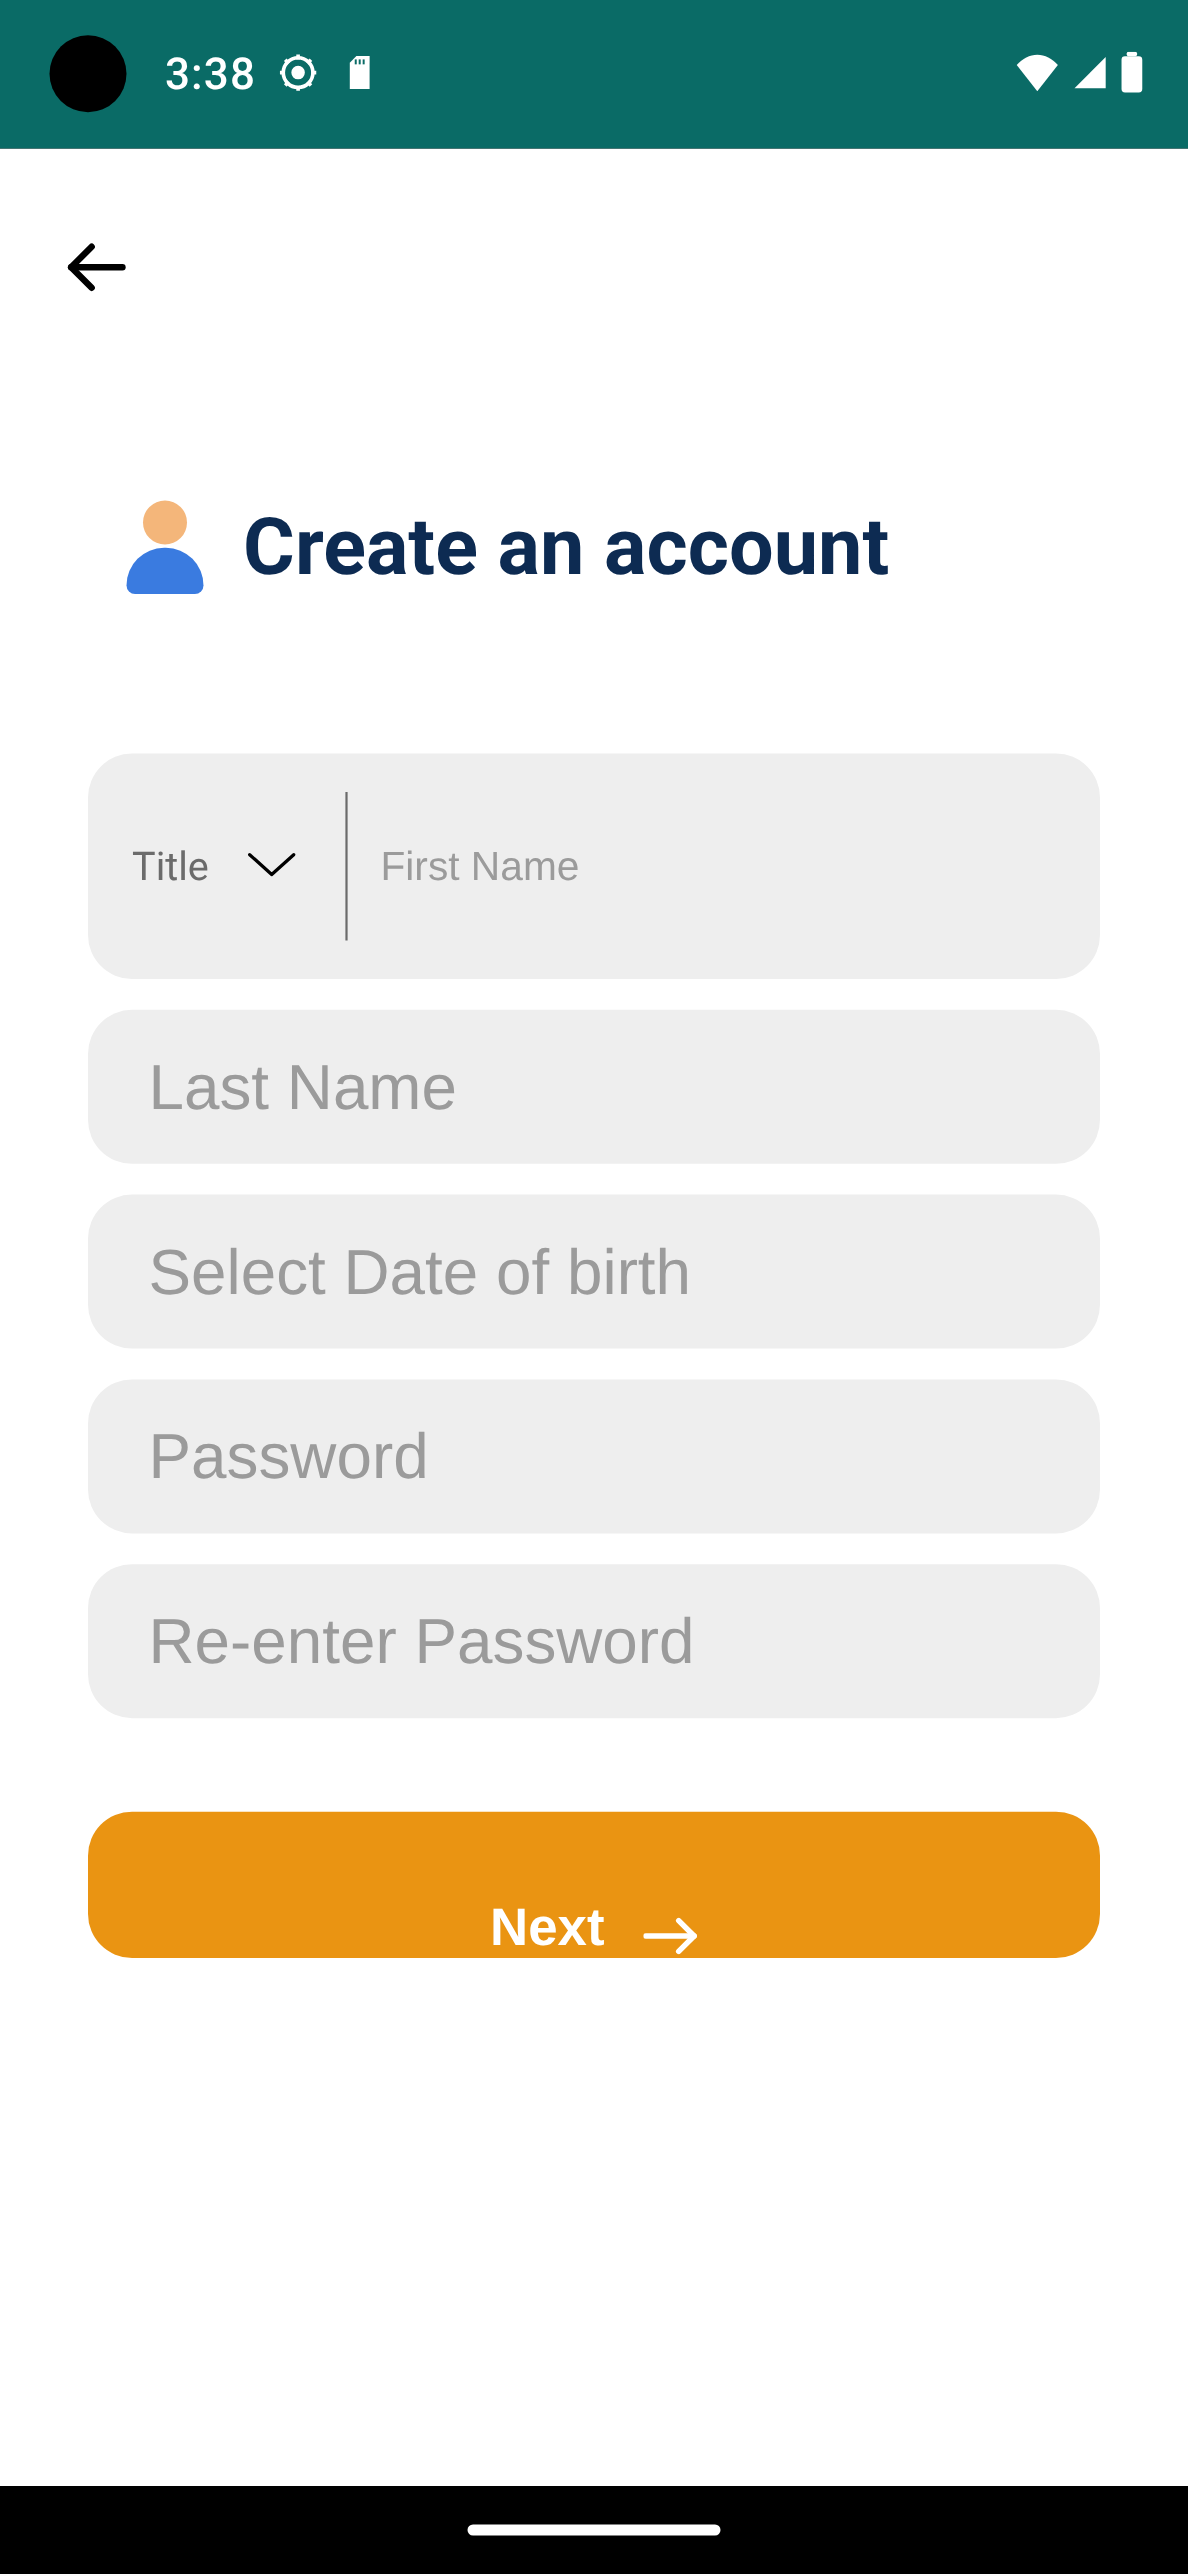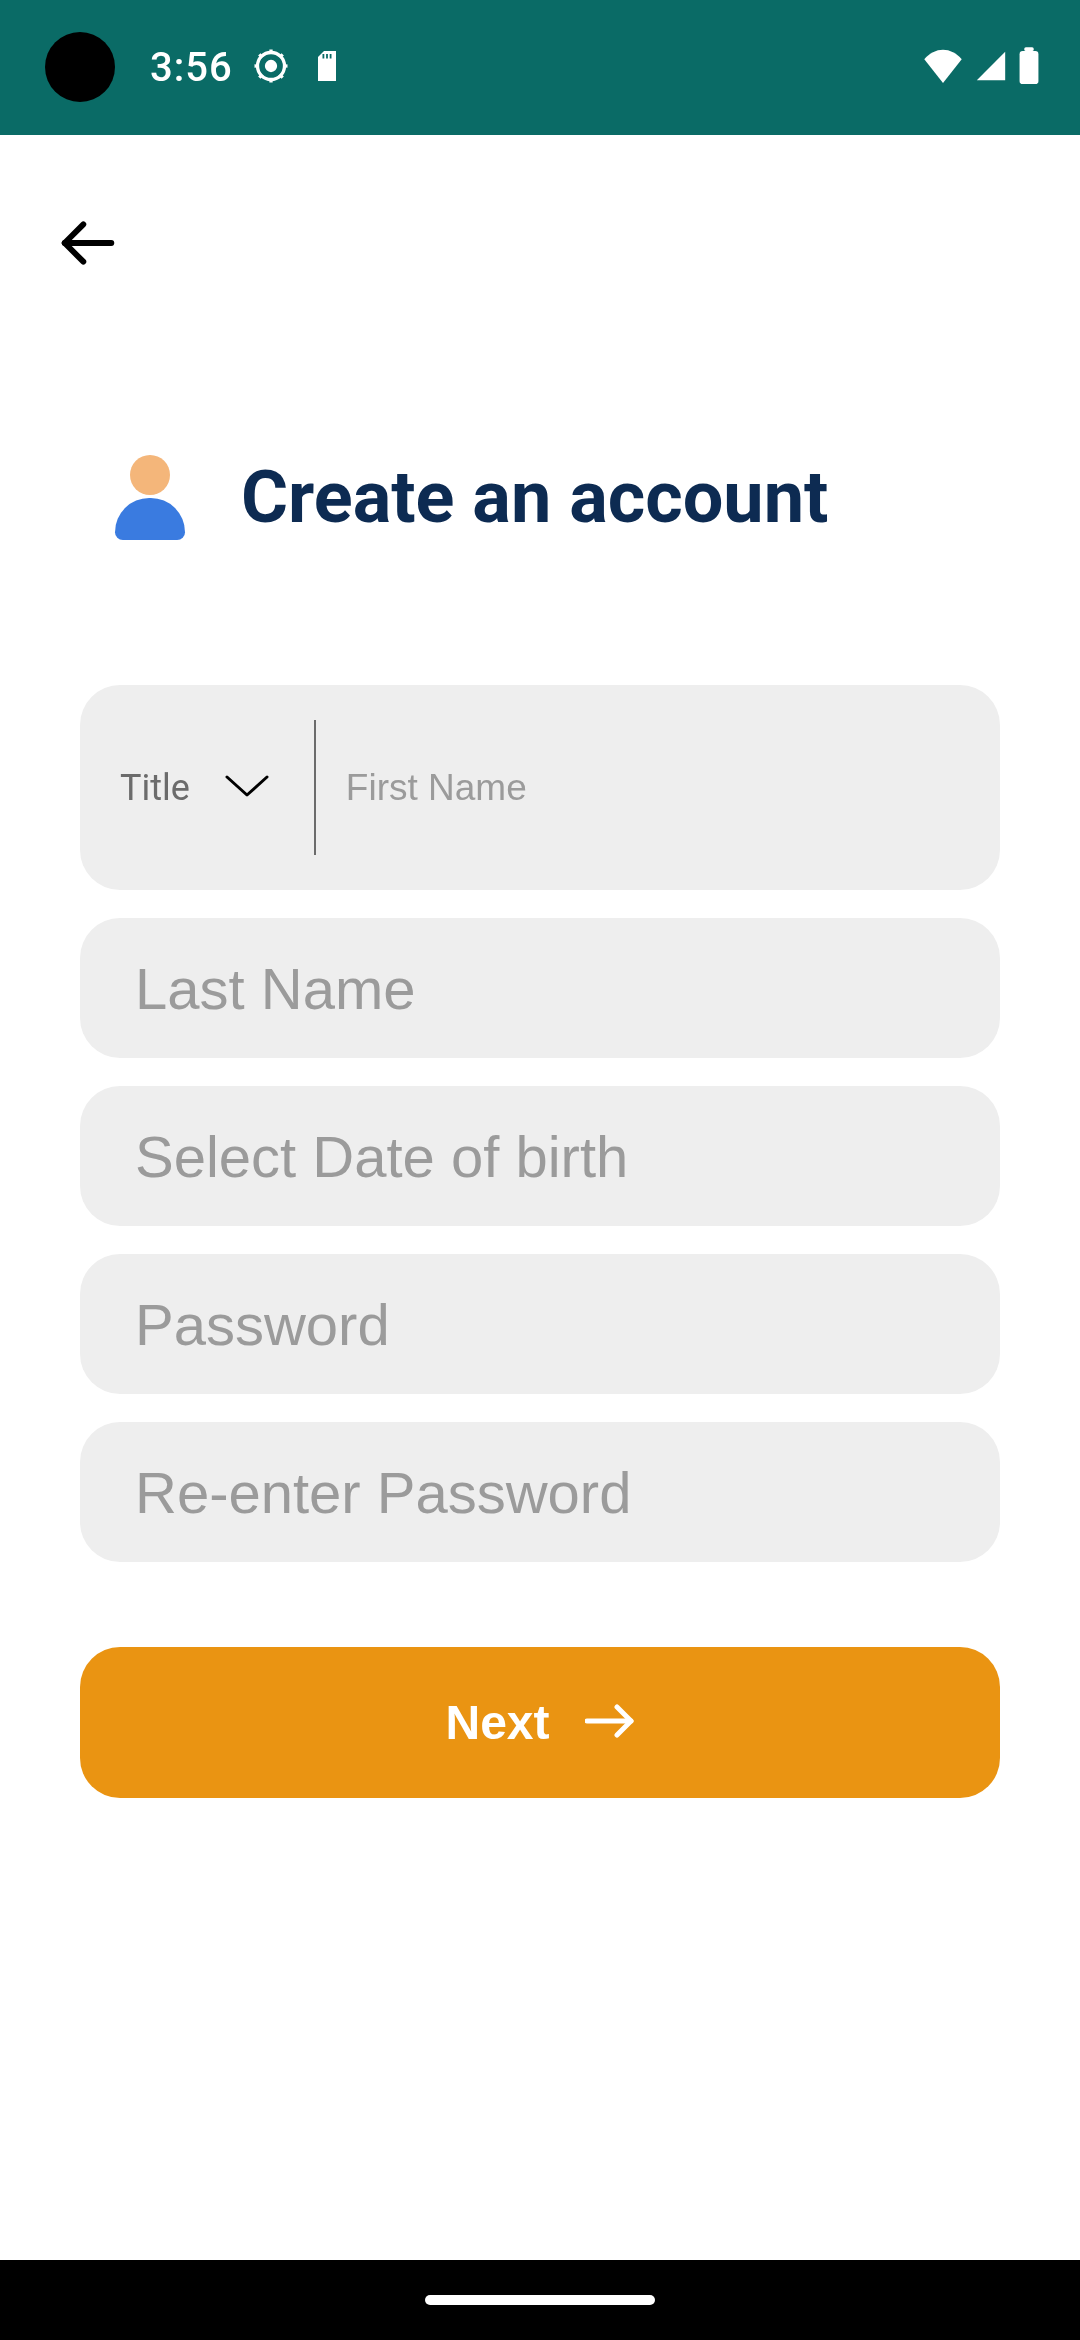--- a/index.html
+++ b/index.html
@@ -47,21 +47,21 @@
       padding: 80px 0 0 60px;
     }
     .back-arrow {
       width: 56px;
       height: 56px;
       cursor: pointer;
     }
     .header {
       display: flex;
       align-items: center;
-      gap: 56px;
+      gap: 36px;
       padding: 180px 0 0 115px;
     }
     .person-icon {
       position: relative;
       width: 70px;
       height: 85px;
     }
     .person-head {
       width: 40px;
       height: 40px;
@@ -140,26 +140,26 @@
       outline: none;
     }
     .field-input-full::placeholder { color: #9B9B9B; }
     .phone-prefix {
       font-size: 45px;
       color: #9B9B9B;
       padding-right: 100px;
     }
     .next-btn {
       width: 100%;
-      height: 151px;
+      height: 133px;
       background: #EA9412;
       border-radius: 40px;
       border: none;
       display: flex;
-      align-items: center;
+      align-items: flex-end;
       justify-content: center;
       gap: 35px;
       margin-top: 85px;
       cursor: pointer;
     }
     .next-label {
       font-size: 48px;
       font-weight: 700;
       color: #fff;
     }
@@ -183,21 +183,21 @@
       background: #fff;
       border-radius: 5px;
     }
   </style>
 </head>
 <body>
 
 <div class="status-bar">
   <div class="status-camera"></div>
   <div class="status-left">
-    <span class="status-time">3:56</span>
+    <span class="status-time">3:38</span>
     <span>
       <svg class="status-icon-gear" viewBox="0 0 24 24" fill="none" stroke="#fff" stroke-width="2.2">
         <circle cx="12" cy="12" r="9"></circle>
         <circle cx="12" cy="12" r="3" fill="#fff"></circle>
         <line x1="12" y1="1" x2="12" y2="4"></line>
           <line x1="12" y1="20" x2="12" y2="23"></line>
         <line x1="1" y1="12" x2="4" y2="12"></line>
           <line x1="20" y1="12" x2="23" y2="12"></line>
         <line x1="4.2" y1="4.2" x2="6.3" y2="6.3"></line>
           <line x1="17.7" y1="17.7" x2="19.8" y2="19.8"></line>

